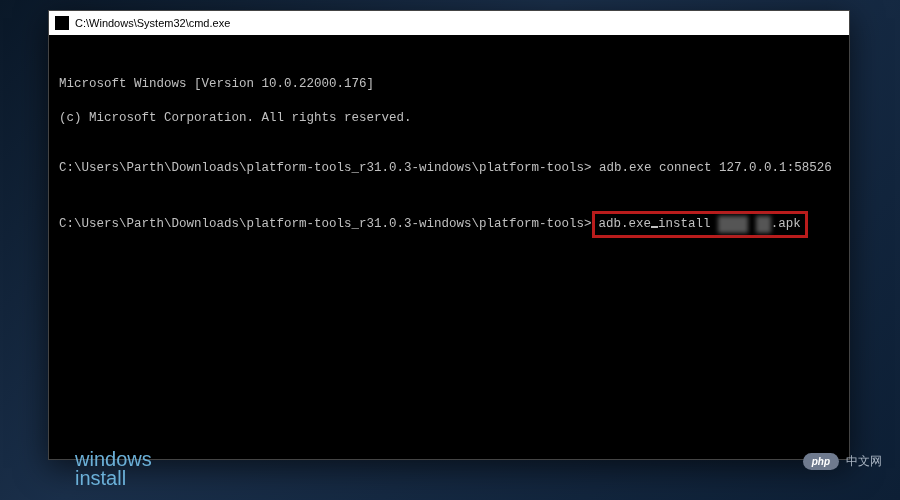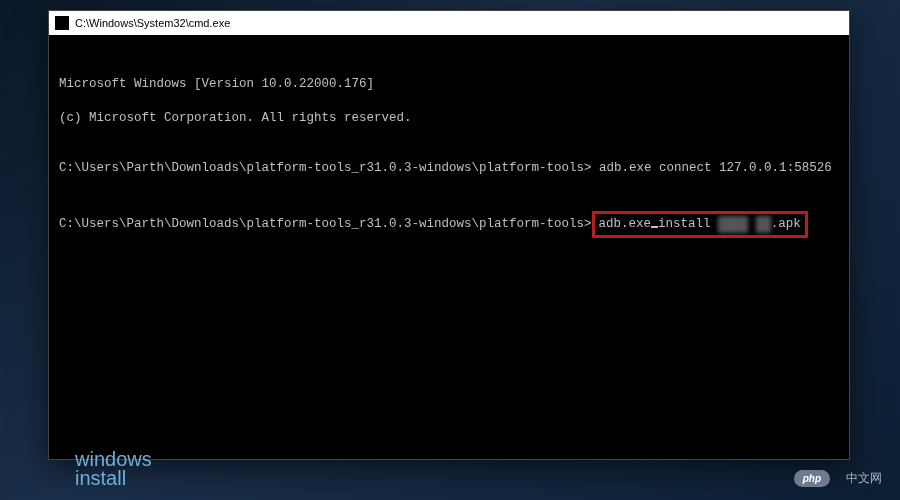--- a/index.html
+++ b/index.html
@@ -79,23 +79,23 @@
       font-family: 'Segoe UI', Arial, sans-serif;
       font-size: 20px;
       line-height: 0.95;
       font-weight: 300;
       margin-left: 45px;
     }
     .watermark-left .w2 { font-weight: 400; }
     .watermark-right {
       position: absolute;
       right: 18px;
-      bottom: 13px;
+      bottom: 30px;
       display: flex;
-      gap: 16px;
+      gap: 7px;
     }
     .php-badge {
       background: #6f7a8e;
       color: #fff;
       font-family: Verdana, sans-serif;
       font-size: 10px;
       font-weight: bold;
       font-style: italic;
       padding: 3px 9px;
       border-radius: 10px;

